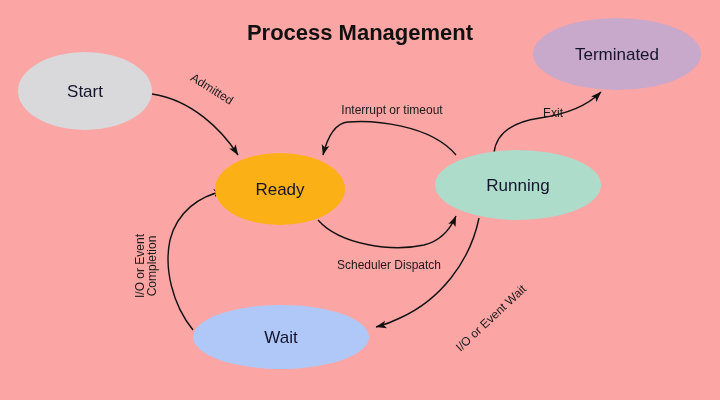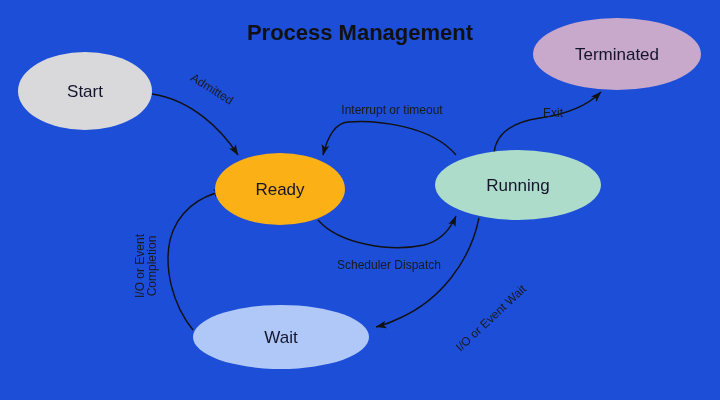--- a/index.html
+++ b/index.html
@@ -9,21 +9,21 @@
   body {
     width: 720px;
     height: 400px;
     overflow: hidden;
     font-family: "Liberation Sans", sans-serif;
   }
   #diagram-root {
     position: relative;
     width: 720px;
     height: 400px;
-    background: #1d4ed8;
+    background: #fca5a5;
   }
   svg#diagram-svg {
     position: absolute;
     top: 0;
     left: 0;
     width: 720px;
     height: 400px;
     display: block;
   }
   .state-label {

